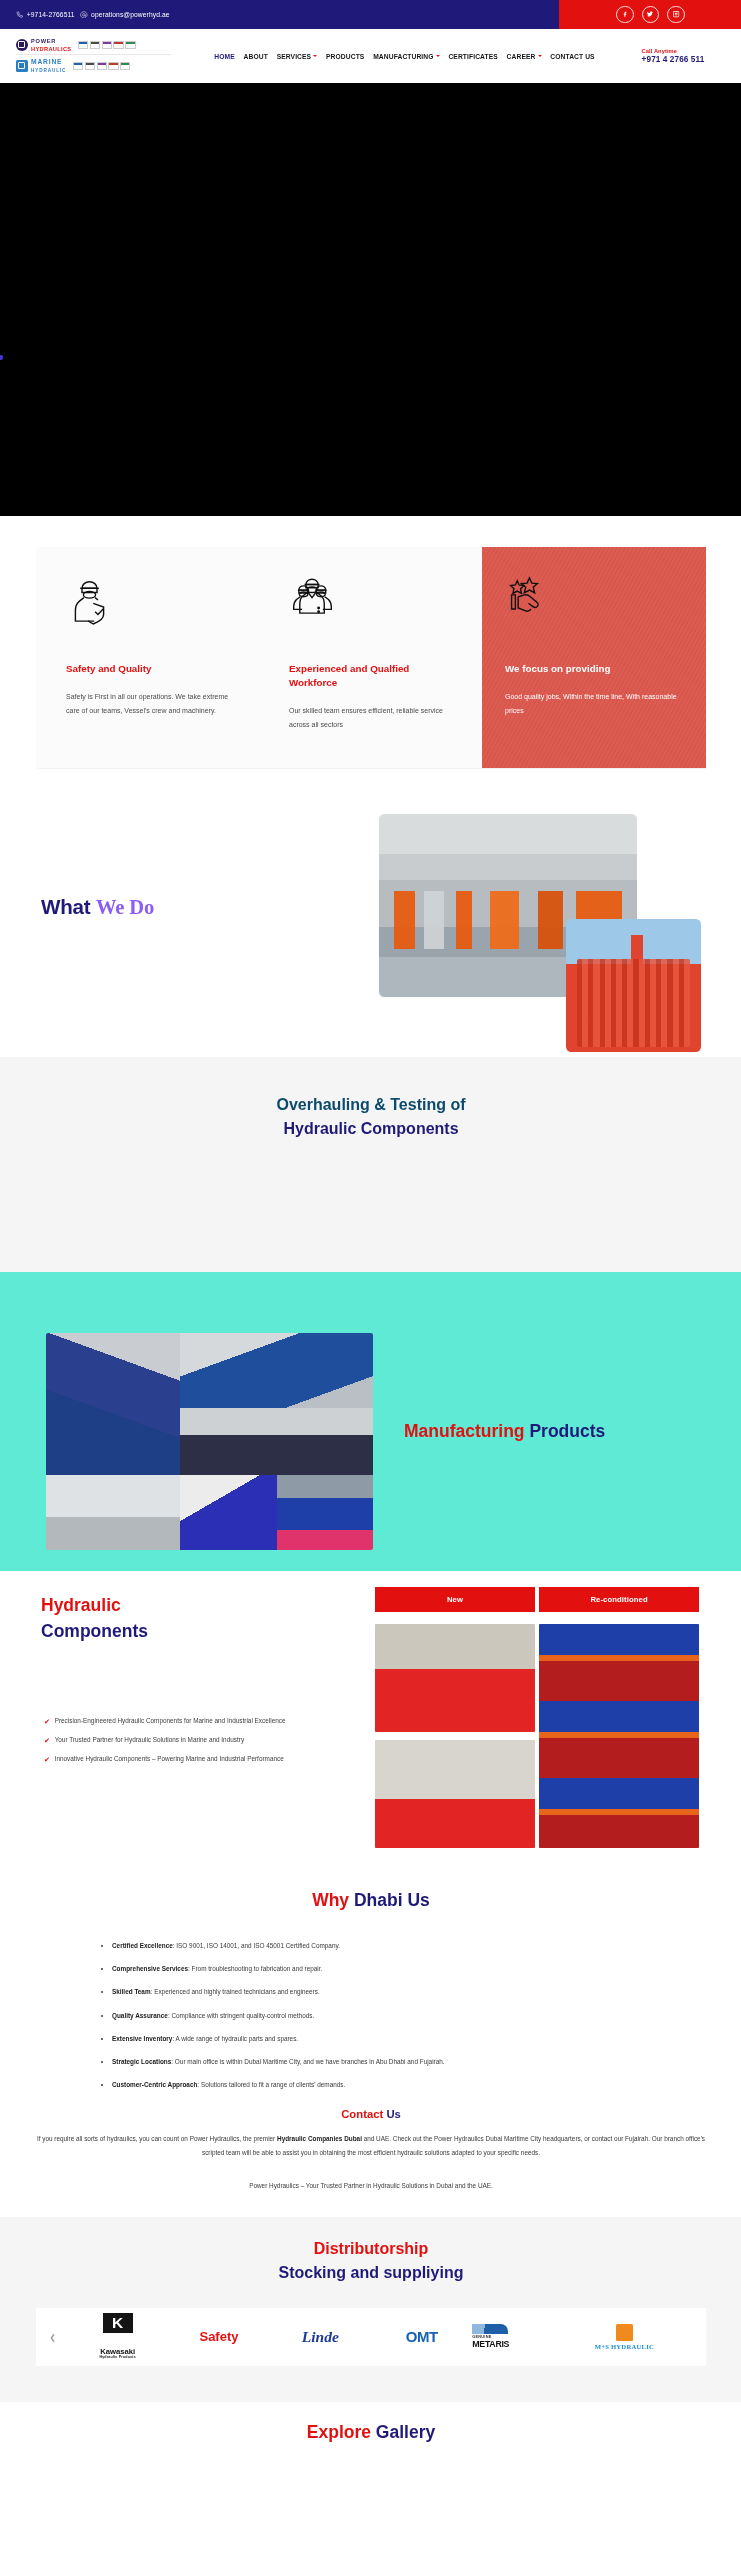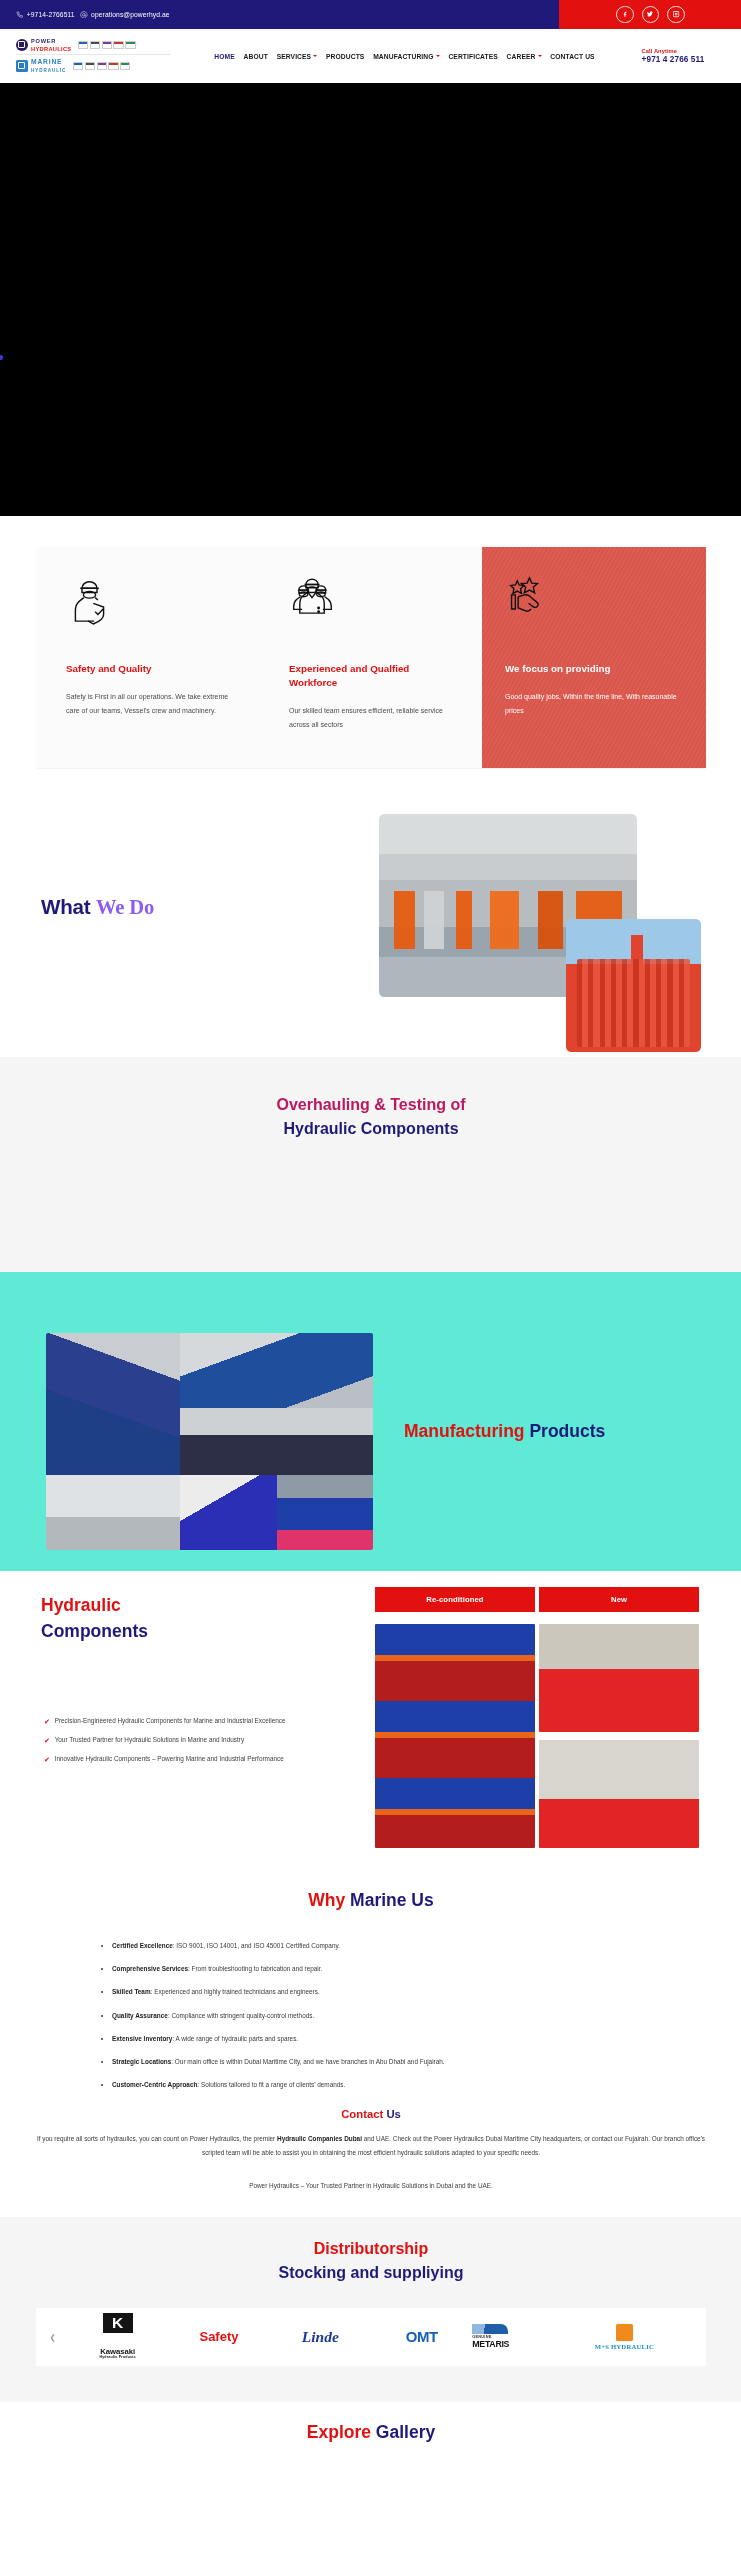--- a/index.html
+++ b/index.html
@@ -88,21 +88,21 @@
         linear-gradient(90deg, #e8590c 0 9%, transparent 9% 13%, #cfd3d5 13% 22%, transparent 22% 27%, #e8590c 27% 34%, transparent 34% 42%, #f06a16 42% 55%, transparent 55% 63%, #d94f06 63% 74%, transparent 74% 80%, #e8590c 80% 92%);
       opacity:.92; }
   .ph-winch { background: linear-gradient(180deg,#9ec8e8 0 34%, #e0442f 34% 100%); }
   .ph-winch::after { content:""; position:absolute; left:8%; top:30%; width:84%; height:66%;
       background: repeating-linear-gradient(90deg,#c9341f 0 5.2px,#e8563e 5.2px 11.3px); border-radius:2.1px; opacity:.85; }
   .ph-winch::before { content:""; position:absolute; left:48%; top:12%; width:9%; height:50%; background:#e0442f; }
 
   
   .overhaul { background: #f5f5f5; padding: 36px 0 131px; text-align: center; }
   .overhaul h2 { font-size: 16px; line-height: 1.5; font-weight: 700; }
-  .overhaul .l1 { color: #be185d; }
+  .overhaul .l1 { color: #0c4a6e; }
   .overhaul .l2 { color: #1f1a7a; }
 
   
   .manu { position: relative; height: 299px; background: #5eead4; }
   .manu-clip { position: absolute; left: 46px; top: 61px; width: 327px; height: 217px; overflow: hidden; border-radius: 2.1px; }
   .mg { width: 100%; height: 100%; }
   .mg.a { background: linear-gradient(160deg,#d5d9dc 0 30%, #1f4e9c 30% 78%, #b9bfc4 78% 100%); }
   .mg.b { background: linear-gradient(200deg,#c9ccd0 0 25%, #2b3f8f 25% 55%, #1e3f86 55% 100%); }
   .mg.c { background: linear-gradient(180deg,#cdd1d4 0 40%, #2c2f45 40% 100%); }
   .mg.d { background: linear-gradient(180deg,#dfe2e4 0 55%, #b3b8bc 55% 100%); }
@@ -400,38 +400,38 @@
       <li>
           <span class="tick">✔</span>
           <span>Your Trusted Partner for Hydraulic Solutions in Marine and Industry</span>
         </li>
       <li>
           <span class="tick">✔</span>
           <span>Innovative Hydraulic Components – Powering Marine and Industrial Performance</span>
         </li>
     </ul>
     <div class="cols">
-      <div class="hcol recon">
-        <div class="cap">Re-conditioned</div>
-        <div class="shots">
-          <div class="shot rec"></div>
-        </div>
-      </div>
       <div class="hcol">
         <div class="cap">New</div>
         <div class="shots">
           <div class="shot new1"></div>
           <div class="shot new2"></div>
         </div>
       </div>
+      <div class="hcol recon">
+        <div class="cap">Re-conditioned</div>
+        <div class="shots">
+          <div class="shot rec"></div>
+        </div>
+      </div>
     </div>
   </section>
 
   <section class="why">
-    <h2><em>Why </em><span>Marine Us</span></h2>
+    <h2><em>Why </em><span>Dhabi Us</span></h2>
     <ul>
       <li><b>Certified Excellence</b><span>: ISO 9001, ISO 14001, and ISO 45001 Certified Company.</span></li>
       <li><b>Comprehensive Services</b><span>: From troubleshooting to fabrication and repair.</span></li>
       <li><b>Skilled Team</b><span>: Experienced and highly trained technicians and engineers.</span></li>
       <li><b>Quality Assurance</b><span>: Compliance with stringent quality-control methods.</span></li>
       <li><b>Extensive Inventory</b><span>: A wide range of hydraulic parts and spares.</span></li>
       <li><b>Strategic Locations</b><span>: Our main office is within Dubai Maritime City, and we have branches in Abu Dhabi and Fujairah.</span></li>
       <li><b>Customer-Centric Approach</b><span>: Solutions tailored to fit a range of clients' demands.</span></li>
     </ul>
     <div class="contact-h"><em>Contact </em><span>Us</span></div>

